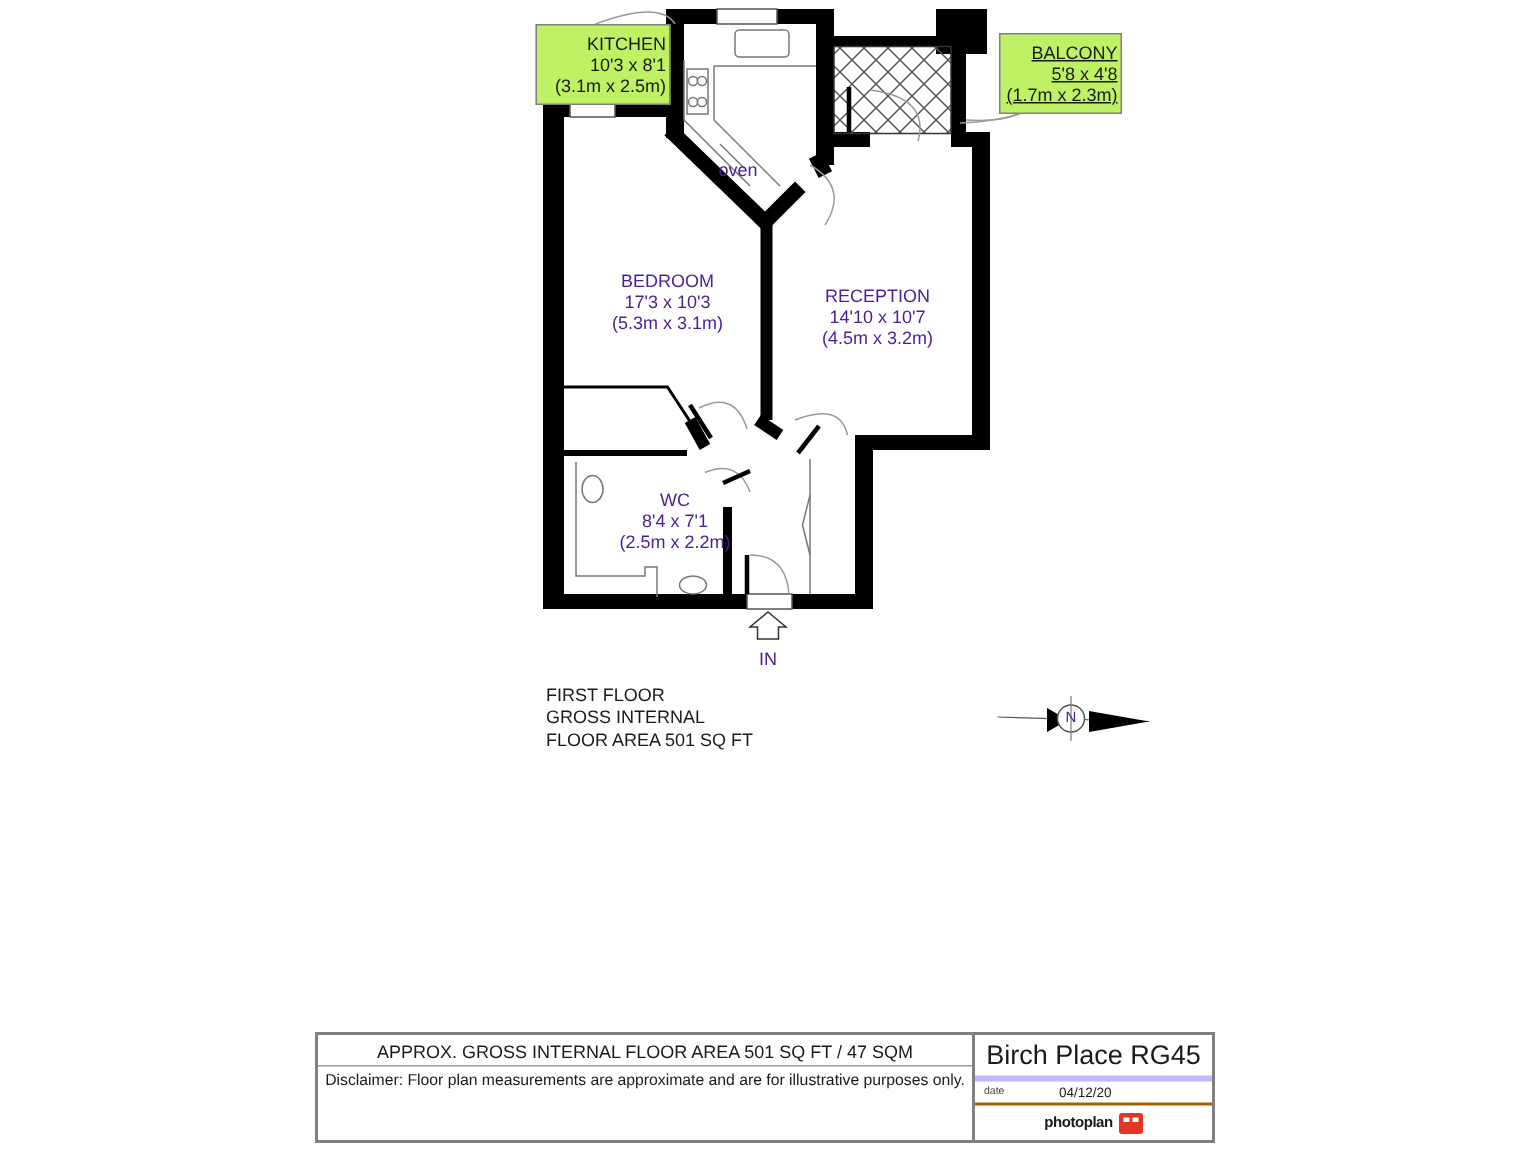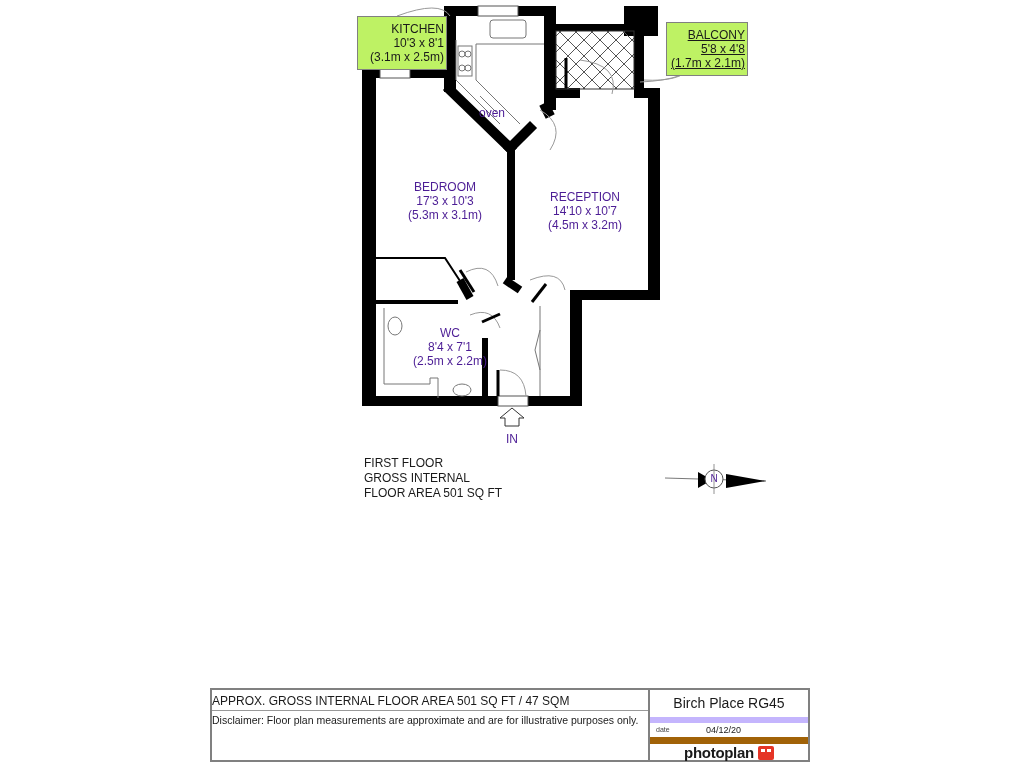--- a/index.html
+++ b/index.html
@@ -2,30 +2,30 @@
 <html><head>
 <meta charset="utf-8">
 <style>
   html, body { margin: 0; padding: 0; background: #ffffff; }
   body { width: 1024px; height: 768px; position: relative; overflow: hidden; font-family: "Liberation Sans", sans-serif; color: #1a1a1a; }
   #plan { position: absolute; left: 0; top: 0; width: 1024px; height: 768px; }
   .lbl { position: absolute; text-align: center; font-size: 12px; line-height: 14px; color: #4c1d95; }
   .lbl-box { position: absolute; text-align: right; font-size: 12px; line-height: 14px; border: 1px solid #808080; background: #bef264; padding: 5px 2px; box-sizing: border-box; }
   .floor-info { position: absolute; left: 364px; top: 456px; font-size: 12px; line-height: 15px; }
   .footer { position: absolute; left: 210px; top: 688px; width: 600px; height: 74px; border: 2px solid #808080; box-sizing: border-box; display: flex; }
-  .footer-left { width: 438px; border-right: 2px solid #808080; text-align: left; box-sizing: border-box; }
+  .footer-left { width: 438px; border-right: 2px solid #808080; text-align: center; box-sizing: border-box; }
   .footer-title { font-size: 12px; padding-top: 4px; height: 16px; border-bottom: 1px solid #999; }
   .footer-disc { font-size: 10.5px; line-height: 15px; padding-top: 2px; }
   .footer-right { flex: 1; display: flex; flex-direction: column; }
-  .addr { height: 27px; line-height: 27px; text-align: center; font-size: 14px; border-bottom: 6px solid #c4b5fd; }
-  .daterow { height: 14px; display: flex; font-size: 9px; line-height: 14px; border-bottom: 7px solid #a16207; }
+  .addr { height: 27px; line-height: 27px; text-align: center; font-size: 18px; border-bottom: 4px solid #c4b5fd; }
+  .daterow { height: 14px; display: flex; font-size: 9px; line-height: 14px; border-bottom: 2px solid #a16207; }
   .daterow .dl { width: 40px; padding-left: 6px; font-size: 7px; color: #444; }
   .daterow .dv { flex: 1; padding-left: 10px; }
   .logo { flex: 1; display: flex; align-items: center; justify-content: center; gap: 4px; }
-  .logo-text { font-weight: bold; font-size: 15px; letter-spacing: -0.3px; }
+  .logo-text { font-weight: bold; font-size: 10px; letter-spacing: -0.3px; }
   .logo-mark { width: 16px; height: 14px; background: #e53526; border-radius: 2px; position: relative; }
   .logo-mark::before, .logo-mark::after { content: ""; position: absolute; top: 3px; width: 4px; height: 3px; background: #fff; }
   .logo-mark::before { left: 3px; } .logo-mark::after { right: 3px; }
 </style>
 </head>
 <body>
 
 <svg id="plan" viewBox="0 0 1024 768" xmlns="http://www.w3.org/2000/svg">
 
   <g fill="#000">
@@ -145,21 +145,21 @@
 </svg>
 
 <div class="lbl-box" style="left:357px;top:16px;width:90px;">
   <div>KITCHEN</div>
   <div>10'3 x 8'1</div>
   <div>(3.1m x 2.5m)</div>
 </div>
 <div class="lbl-box" style="left:666px;top:22px;width:82px;text-decoration:underline;">
   <div>BALCONY</div>
   <div>5'8 x 4'8</div>
-  <div>(1.7m x 2.1m)</div>
+  <div>(1.7m x 2.3m)</div>
 </div>
 <div class="lbl" style="left:395px;top:180px;width:100px;">
   <div>BEDROOM</div>
   <div>17'3 x 10'3</div>
   <div>(5.3m x 3.1m)</div>
 </div>
 <div class="lbl" style="left:535px;top:190px;width:100px;">
   <div>RECEPTION</div>
   <div>14'10 x 10'7</div>
   <div>(4.5m x 3.2m)</div>

